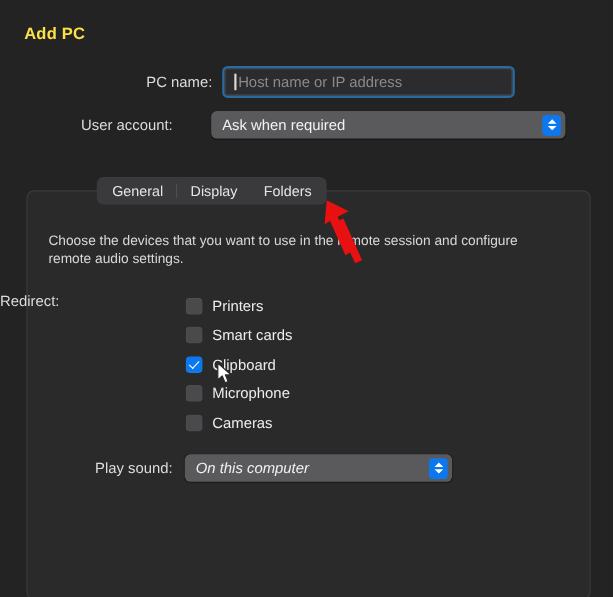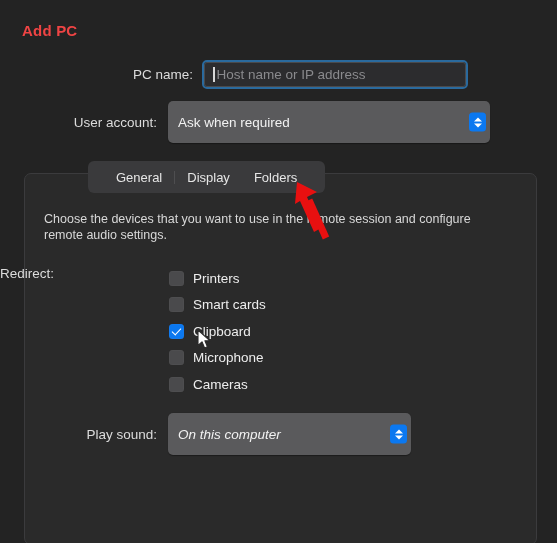--- a/index.html
+++ b/index.html
@@ -18,34 +18,34 @@
     position: relative;
   }
 
   
   .title {
     position: absolute;
     left: 22px;
     top: 22px;
     font-size: 15px;
     font-weight: bold;
-    color: #ef4444;
+    color: #fde047;
     letter-spacing: 0.2px;
   }
 
   
   .form-row {
     position: absolute;
     display: flex;
     align-items: center;
     left: 0;
     width: 100%;
   }
   .row-pcname { top: 62px; margin-left: 36px; }
-  .row-useraccount { top: 101px; }
+  .row-useraccount { top: 101px; gap: 24px; }
 
   .field-label {
     width: 168px;
     text-align: right;
     padding-right: 11px;
     font-size: 13.5px;
     color: #dcdcdc;
     white-space: nowrap;
   }
 
@@ -83,21 +83,21 @@
   .placeholder {
     font-size: 13.5px;
     color: #8a8a8d;
     white-space: nowrap;
   }
 
   
   .popup-button {
     position: relative;
     width: 322px;
-    height: 42px;
+    height: 25px;
     background: #5a5a5c;
     border-radius: 5px;
     display: flex;
     align-items: center;
     padding-left: 10px;
     box-shadow: 0 0.5px 1px rgba(0,0,0,0.35);
   }
   .popup-value {
     font-size: 13.5px;
     color: #f2f2f2;
@@ -129,21 +129,21 @@
   
   .tabbar {
     position: absolute;
     left: 88px;
     top: 161px;
     height: 25px;
     background: #3a3a3c;
     border-radius: 6px;
     display: flex;
     align-items: center;
-    padding: 16px;
+    padding: 2px;
     z-index: 3;
   }
   .tab {
     position: relative;
     height: 21px;
     padding: 0 12px;
     display: flex;
     align-items: center;
     font-size: 13px;
     color: #e6e6e6;

